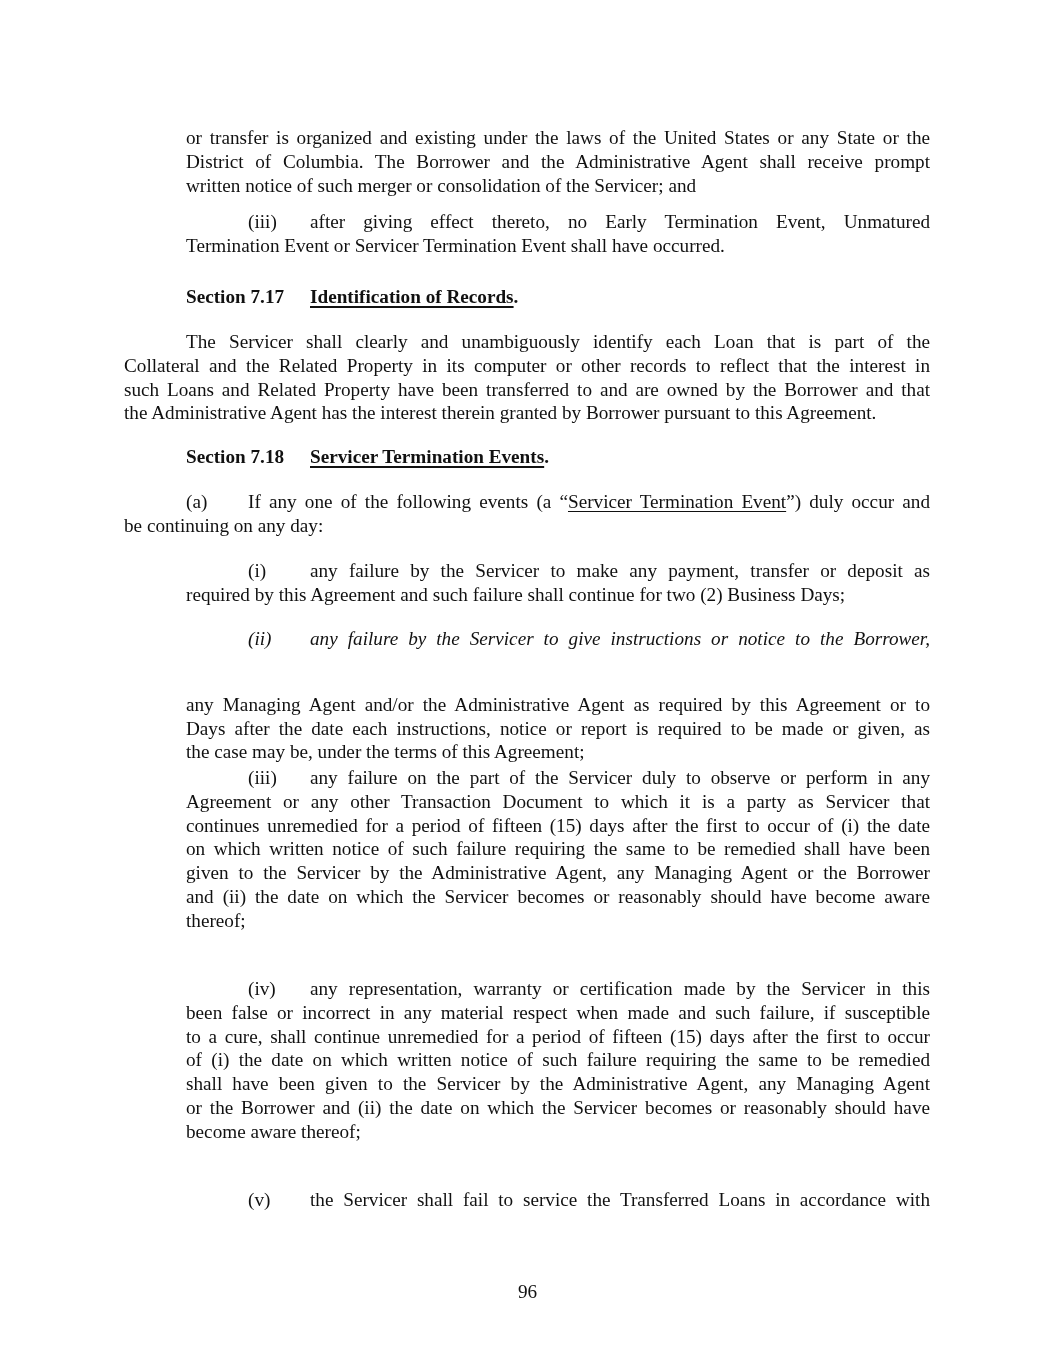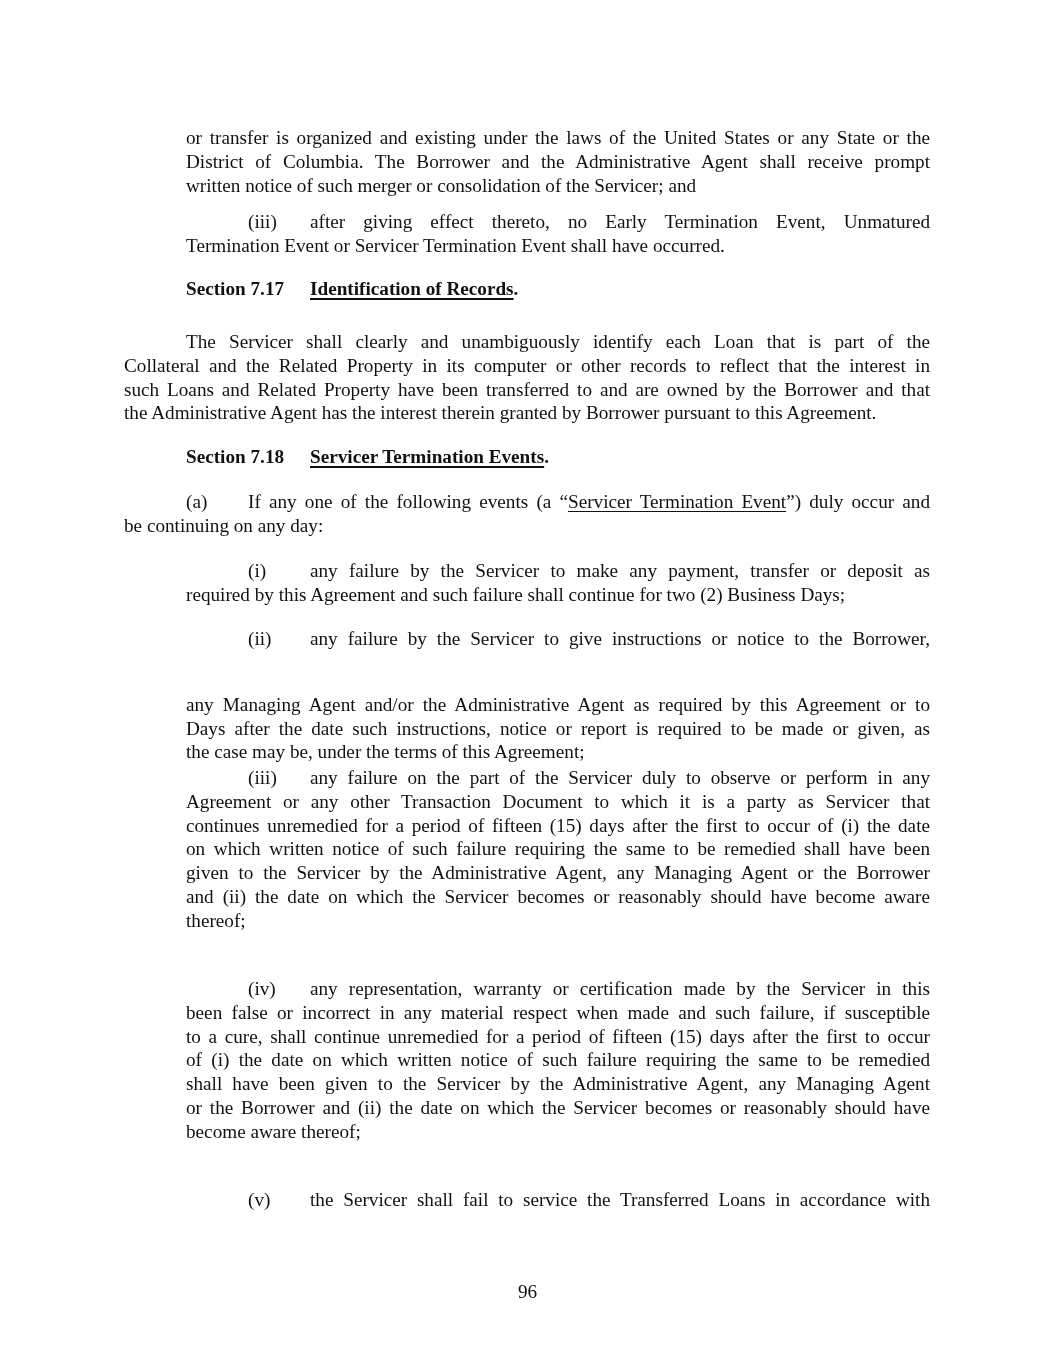--- a/index.html
+++ b/index.html
@@ -31,21 +31,21 @@
   <span class="line last">written notice of such merger or consolidation of the Servicer; and</span>
 </div>
 
 <div class="para ind" style="top:210px;">
   <span class="line" style="padding-left: 62px; width: 682px; white-space: normal;">
     <span class="lbl" style="width:62px;">(iii)</span><span>after giving effect thereto, no Early Termination Event, Unmatured</span>
   </span>
   <span class="line last">Termination Event or Servicer Termination Event shall have occurred.</span>
 </div>
 
-<div class="heading" style="top:278px;">
+<div class="heading" style="top:286px;">
   <span class="num">Section 7.17</span><span class="title">Identification of Records</span><span>.</span>
 </div>
 
 <div class="para full" style="top:330px;">
   <span class="line" style="padding-left: 62px; white-space: normal;">The Servicer shall clearly and unambiguously identify each Loan that is part of the</span>
   <span class="line" style="white-space: normal;">Collateral and the Related Property in its computer or other records to reflect that the interest in</span>
   <span class="line" style="white-space: normal;">such Loans and Related Property have been transferred to and are owned by the Borrower and that</span>
   <span class="line last">the Administrative Agent has the interest therein granted by Borrower pursuant to this Agreement.</span>
 </div>
 
@@ -61,25 +61,25 @@
 </div>
 
 <div class="para ind" style="top:559px;">
   <span class="line" style="padding-left: 62px; width: 682px; white-space: normal;">
     <span class="lbl" style="width:62px;">(i)</span><span>any failure by the Servicer to make any payment, transfer or deposit as</span>
   </span>
   <span class="line last">required by this Agreement and such failure shall continue for two (2) Business Days;</span>
 </div>
 
 <div class="para ind" style="top:627px;">
-  <span class="line" style="padding-left: 62px; width: 682px; white-space: normal;">
+  <span class="line" style="padding-left: 62px; width: 682px; white-space: normal; font-style: italic;">
     <span class="lbl" style="width:62px;">(ii)</span><span>any failure by the Servicer to give instructions or notice to the Borrower,</span>
   </span>
   <span class="line" style="white-space: normal; margin-top: 42px;">any Managing Agent and/or the Administrative Agent as required by this Agreement or to</span>
-  <span class="line" style="white-space: normal;">Days after the date such instructions, notice or report is required to be made or given, as</span>
+  <span class="line" style="white-space: normal;">Days after the date each instructions, notice or report is required to be made or given, as</span>
   <span class="line last">the case may be, under the terms of this Agreement;</span>
 </div>
 
 <div class="para ind" style="top:766px;">
   <span class="line" style="padding-left: 62px; width: 682px; white-space: normal;">
     <span class="lbl" style="width:62px;">(iii)</span><span>any failure on the part of the Servicer duly to observe or perform in any</span>
   </span>
   <span class="line" style="white-space: normal;">Agreement or any other Transaction Document to which it is a party as Servicer that</span>
   <span class="line" style="white-space: normal;">continues unremedied for a period of fifteen (15) days after the first to occur of (i) the date</span>
   <span class="line" style="white-space: normal;">on which written notice of such failure requiring the same to be remedied shall have been</span>

